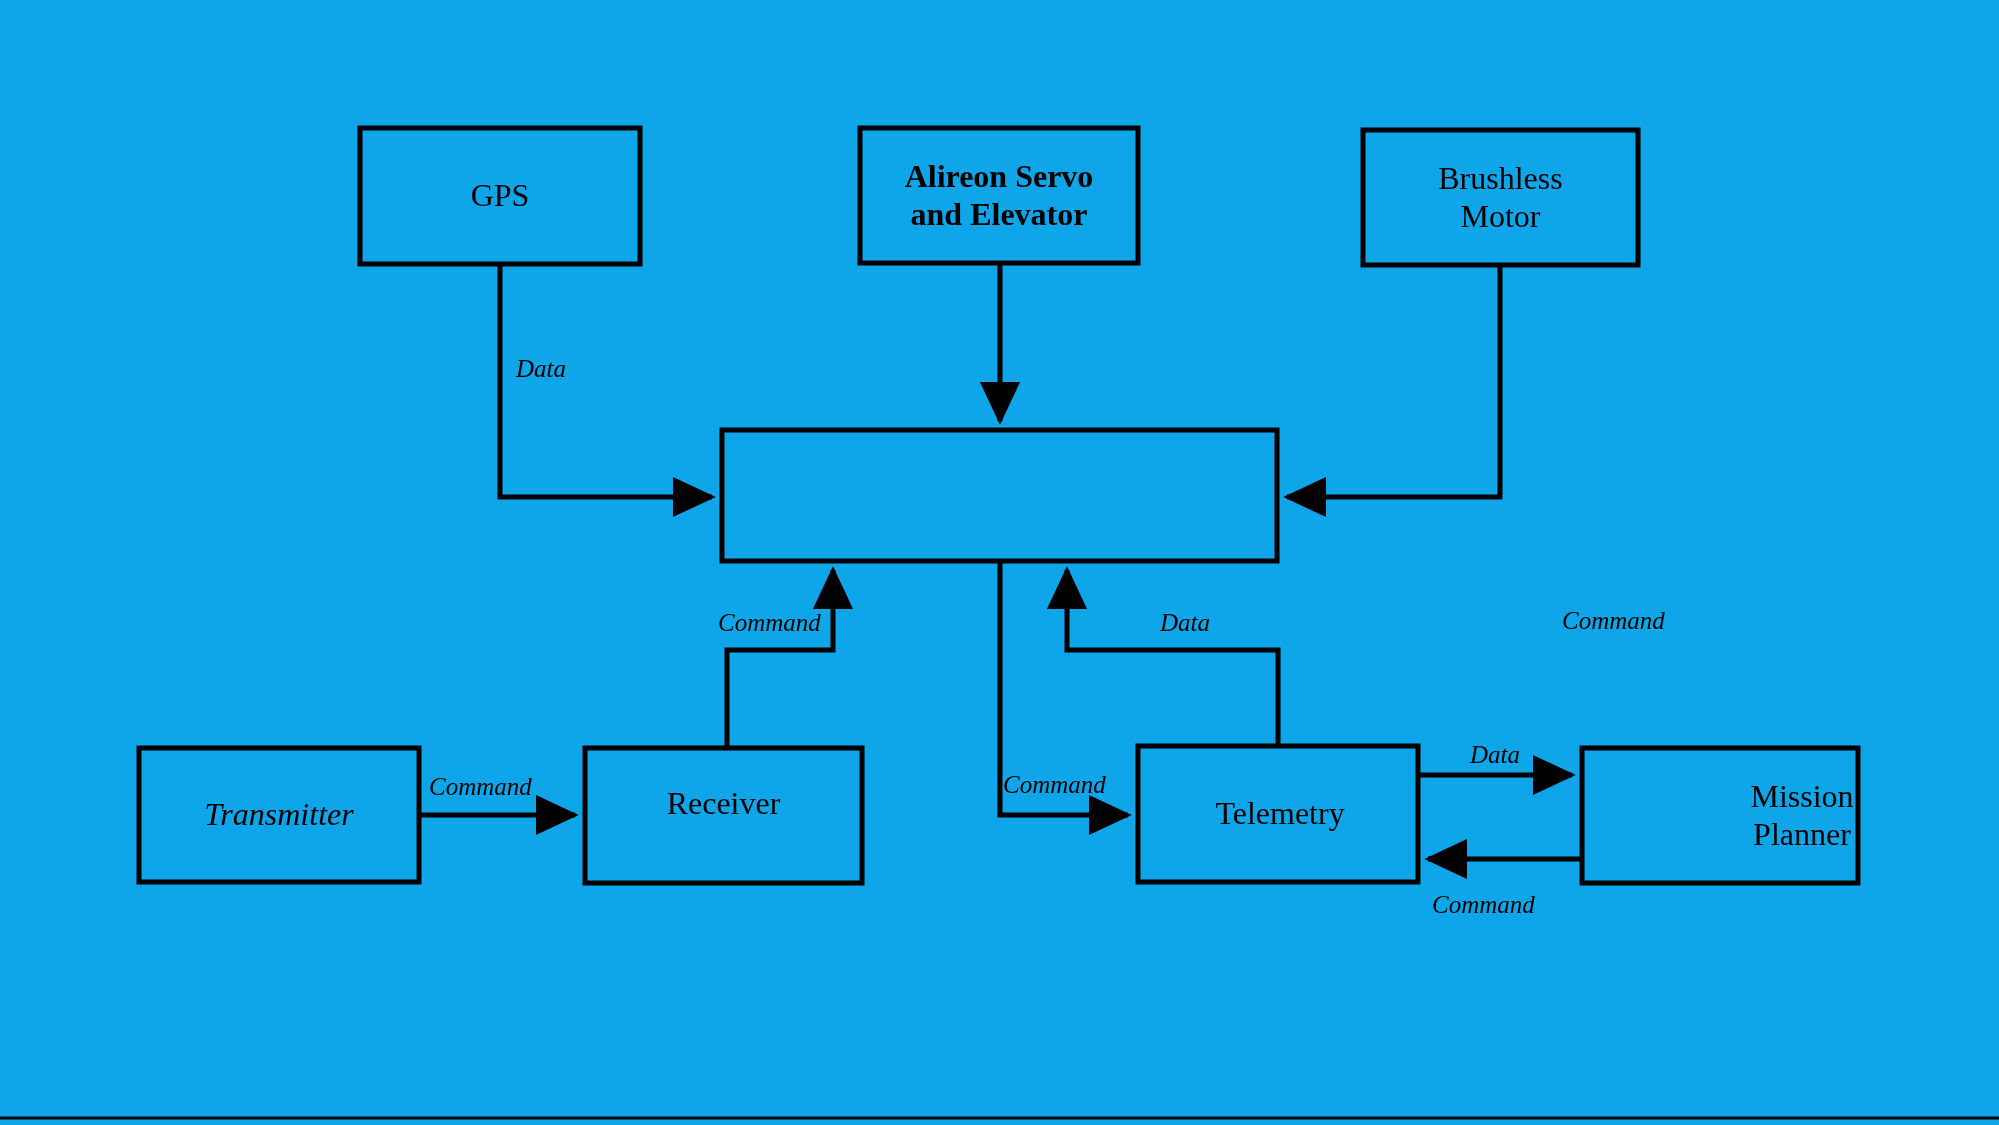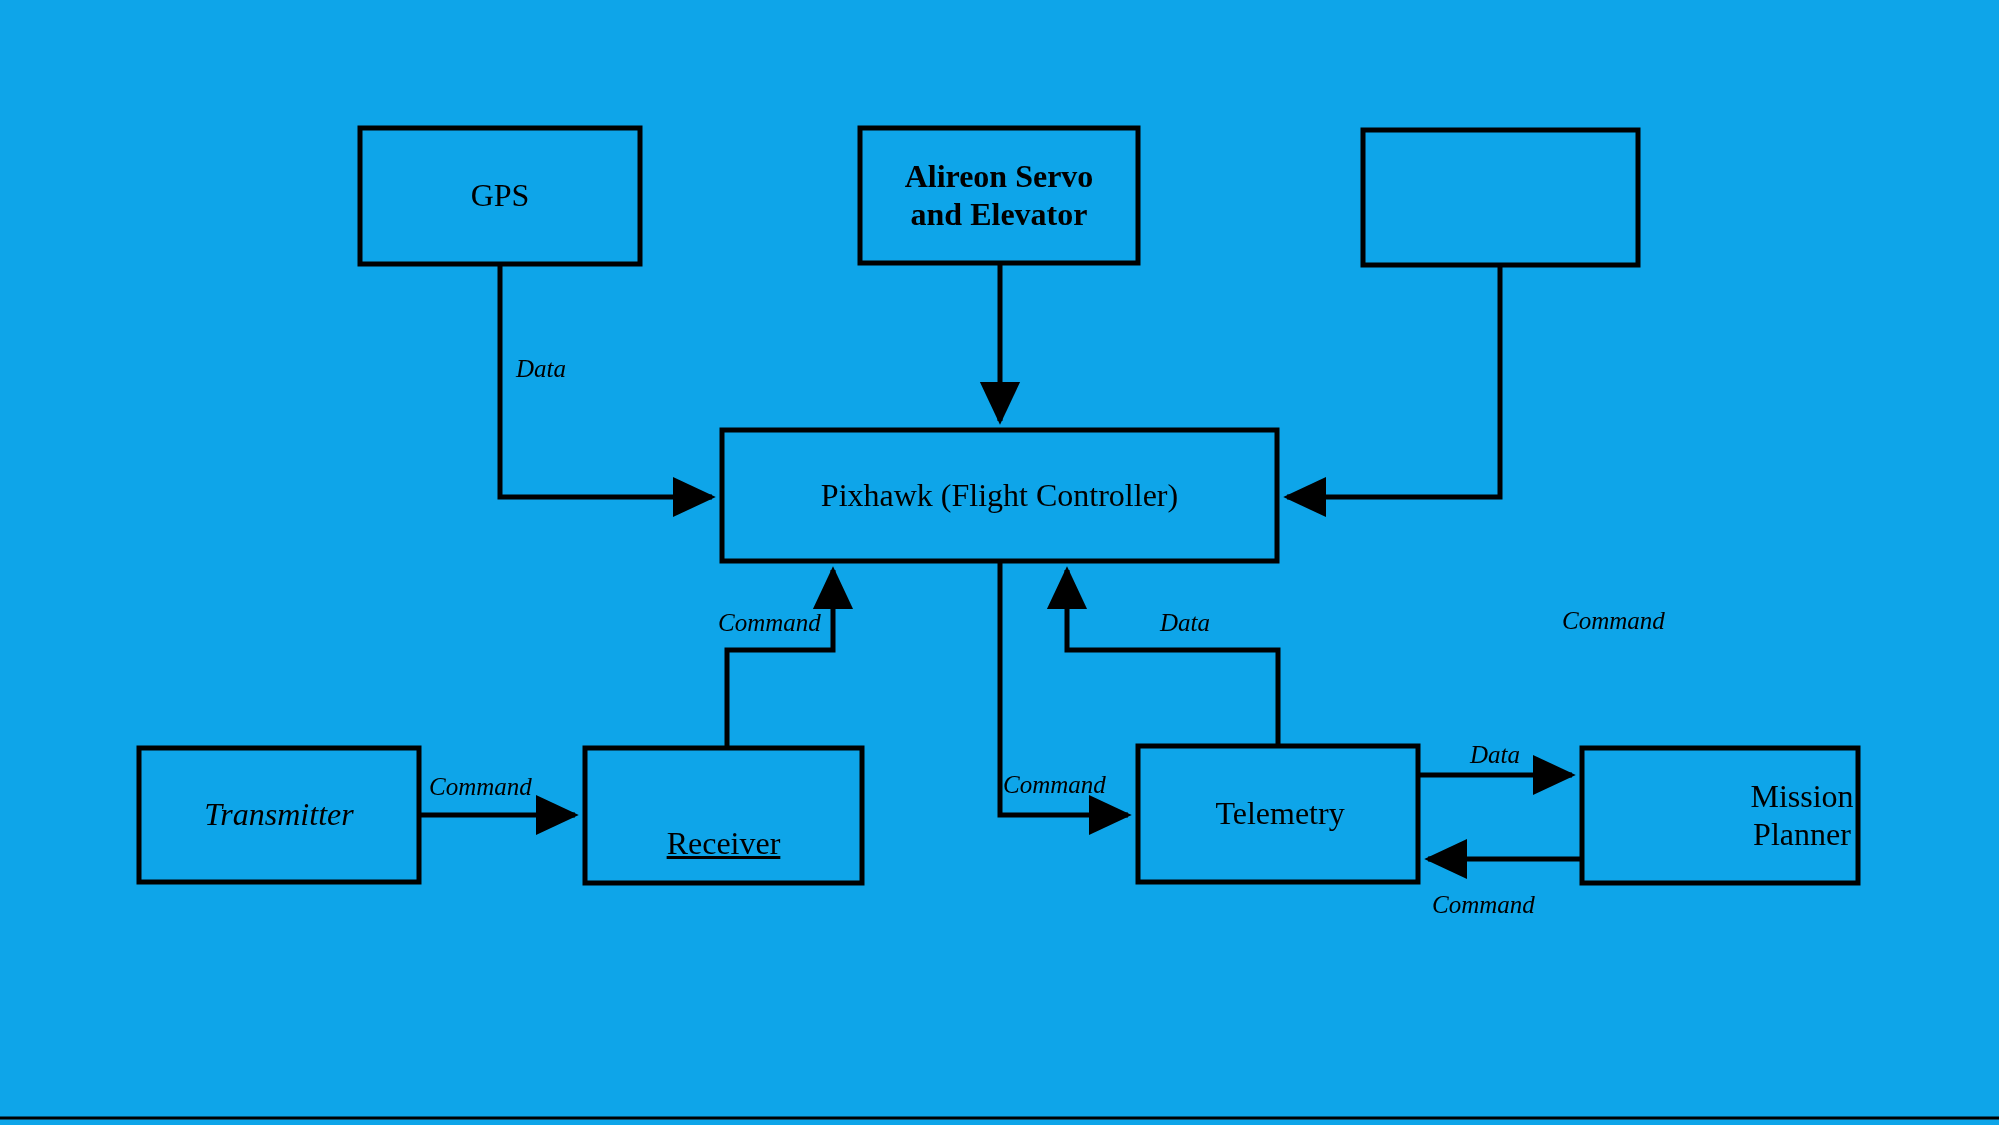--- a/index.html
+++ b/index.html
@@ -91,26 +91,27 @@
 
       <line x1="0" y1="1118" x2="1999" y2="1118" stroke-width="3"></line>
     </g>
   </svg>
 
   <div class="node-label" style="left:360px; top:128px; width:280px; height:136px;">GPS</div>
 
   <div class="node-label" style="left:860px; top:128px; width:278px; height:135px;font-weight:bold;">Alireon Servo
 and Elevator</div>
 
+  <div class="node-label" style="left:1363px; top:130px; width:275px; height:135px;">Brushless
+Motor</div>
 
-  <div class="node-label" style="left:722px; top:430px; width:555px; height:131px;">Pixhawk (Flight Controller)</div>
 
   <div class="node-label" style="left:139px; top:748px; width:280px; height:134px;font-style:italic;">Transmitter</div>
 
-  <div class="node-label" style="left:585px; top:776px; width:277px; height:135px;text-decoration:underline;">Receiver</div>
+  <div class="node-label" style="left:585px; top:736px; width:277px; height:135px;">Receiver</div>
 
   <div class="node-label" style="left:1140px; top:746px; width:280px; height:136px;">Telemetry</div>
 
   <div class="node-label" style="left:1664px; top:748px; width:276px; height:135px;">Mission
 Planner</div>
 
   <div class="edge-label" style="left:516px; top:356px;">Data</div>
 
   <div class="edge-label" style="left:718px; top:610px;">Command</div>
 

